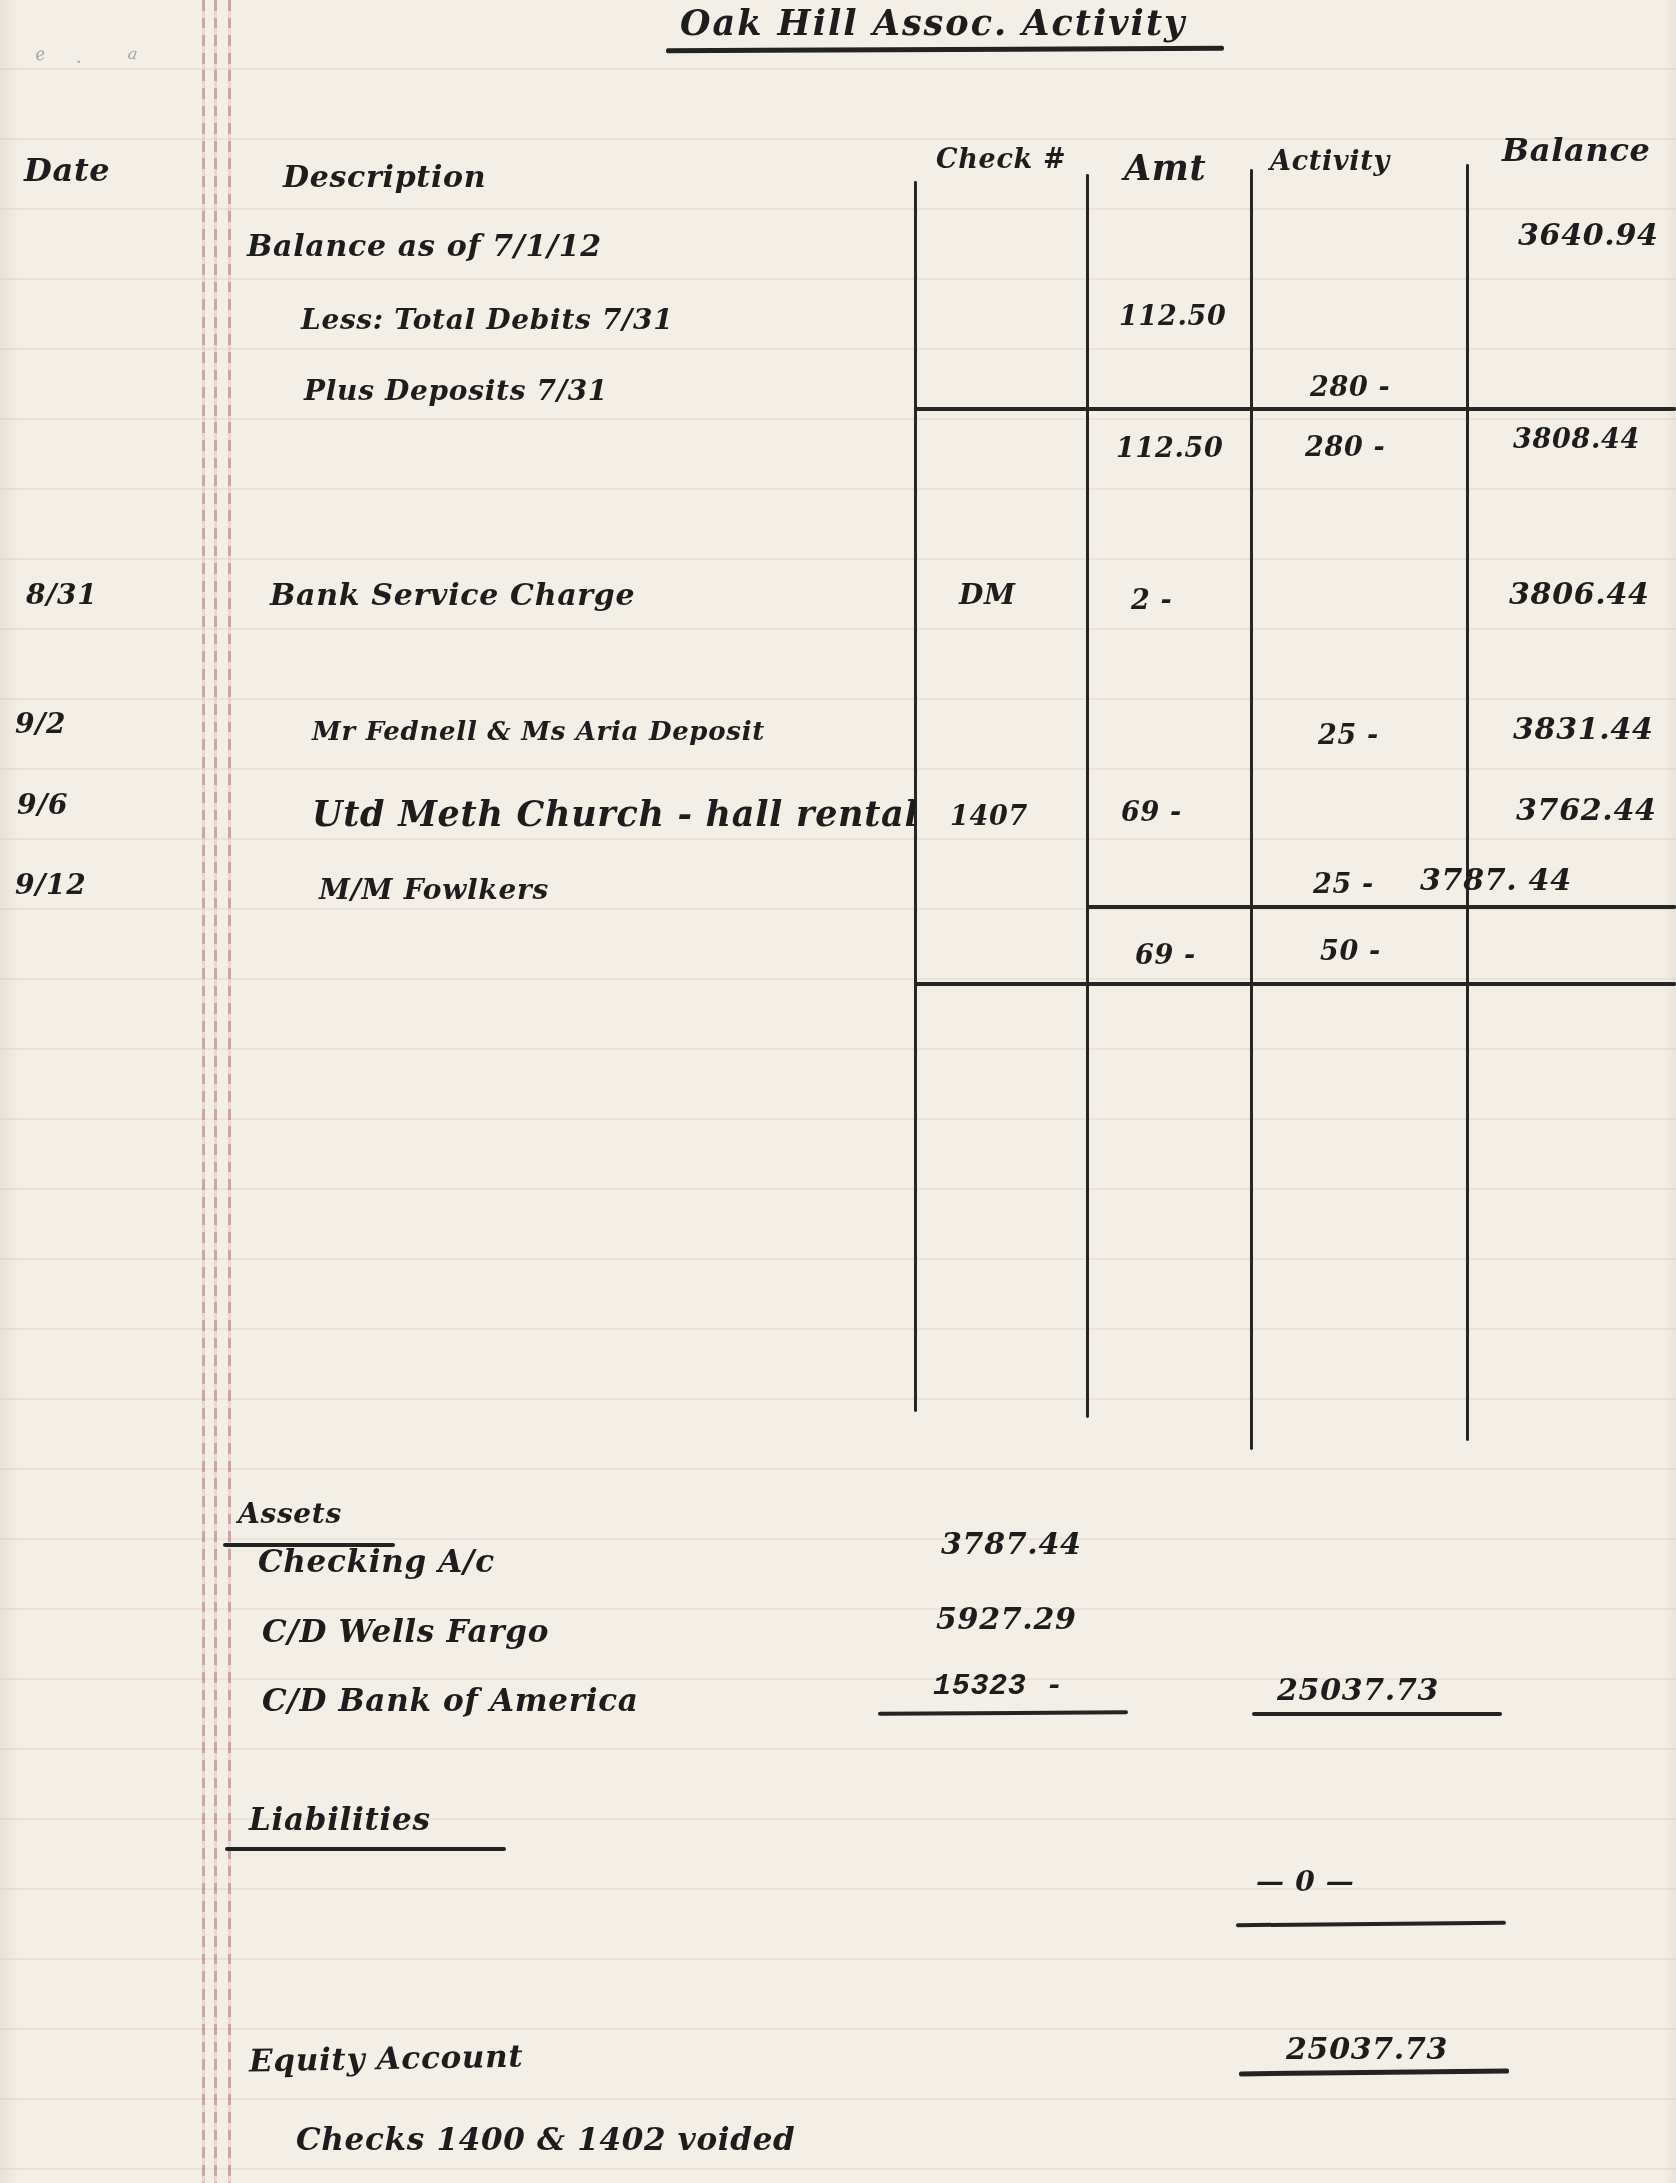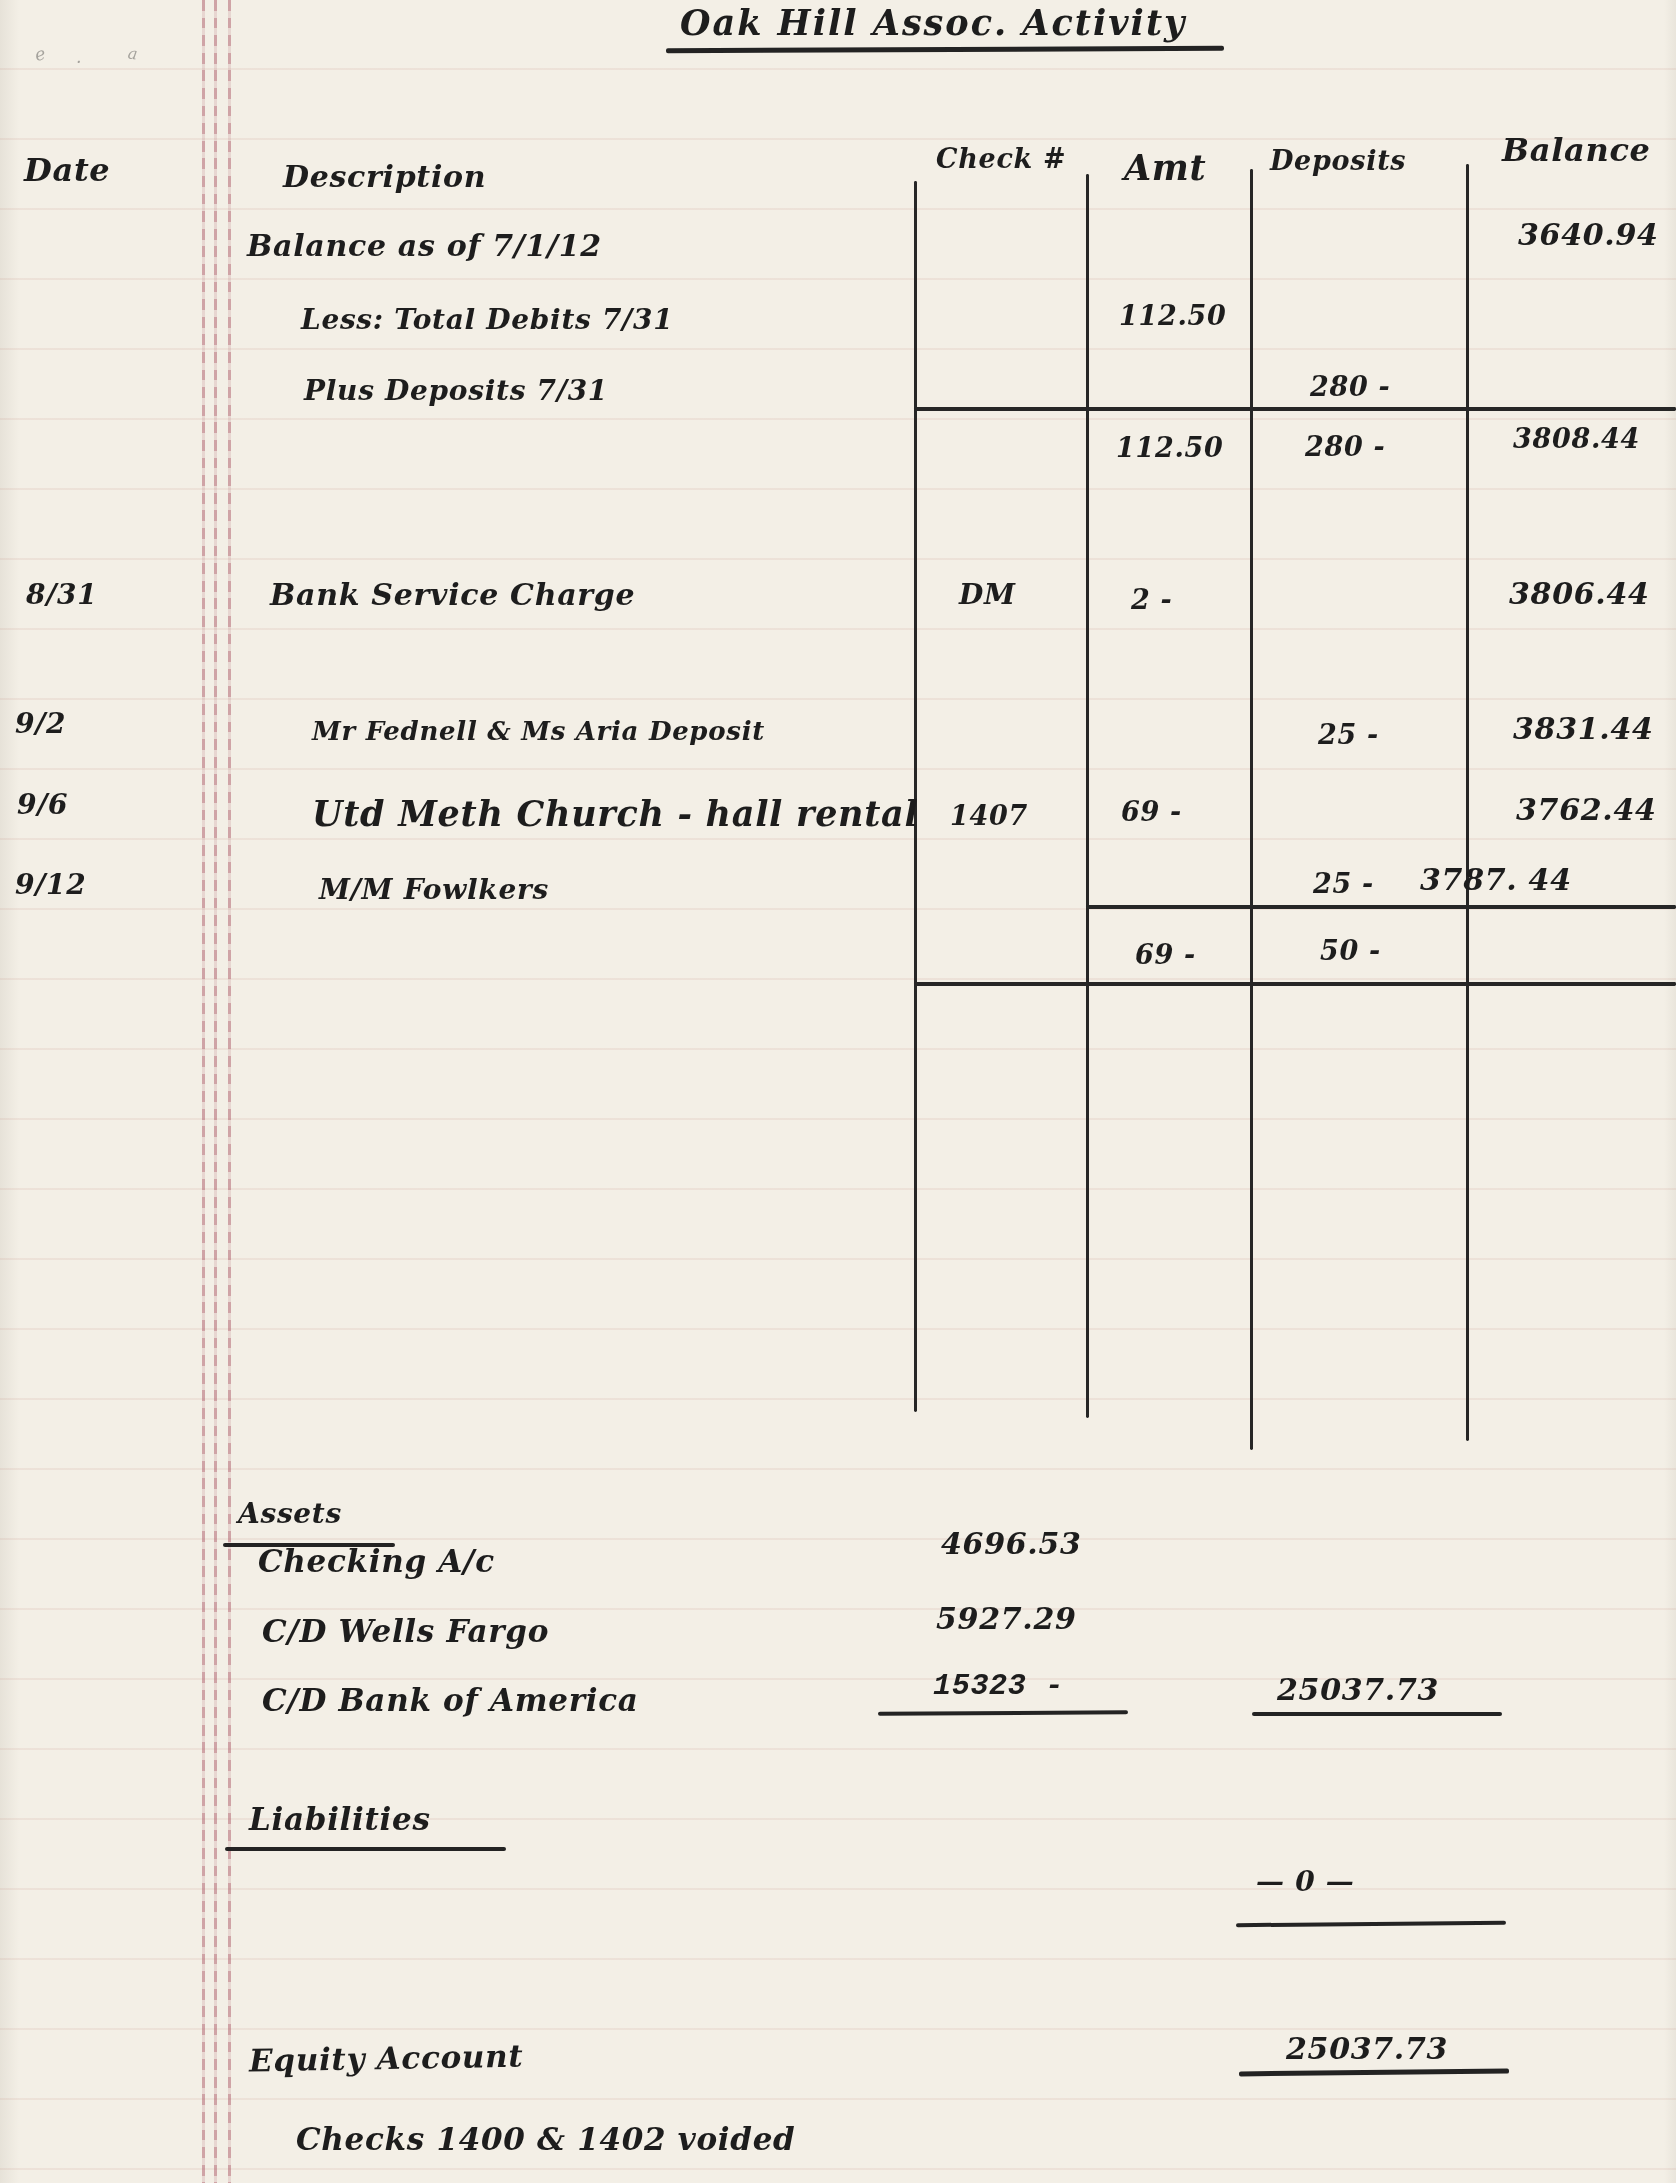--- a/index.html
+++ b/index.html
@@ -50,21 +50,21 @@
   <span class="hw faint" style="left:76px;top:54px;font-size:17.6px;">·</span>
   <span class="hw faint" style="left:128px;top:46px;font-size:16px;transform:rotate(8deg);">a</span>
 
   <span class="hw" style="left:680px;top:5.4px;font-size:35px;letter-spacing:2px;">Oak Hill Assoc. Activity</span>
   <div class="underline" style="left:666px;top:47px;width:558px;height:5.4px;transform:rotate(-0.25deg);"></div>
 
   <span class="hw" style="left:24px;top:154px;font-size:32px;">Date</span>
   <span class="hw" style="left:283px;top:162px;font-size:30px;">Description</span>
   <span class="hw" style="left:936px;top:145px;font-size:27px;">Check #</span>
   <span class="hw" style="left:1124px;top:150px;font-size:35px;">Amt</span>
-  <span class="hw" style="left:1270px;top:147px;font-size:27px;">Deposits</span>
+  <span class="hw" style="left:1270px;top:147px;font-size:27px;">Activity</span>
   <span class="hw" style="left:1502px;top:134px;font-size:32px;">Balance</span>
 
   <div class="vline" style="left:914px;top:181px;height:1231px;"></div>
   <div class="vline" style="left:1086px;top:174px;height:1244px;"></div>
   <div class="vline" style="left:1250px;top:169px;height:1281px;"></div>
   <div class="vline" style="left:1466px;top:164px;height:1277px;"></div>
 
   <span class="hw" style="left:247px;top:231px;font-size:30px;">Balance as of 7/1/12</span>
   <span class="hw" style="left:1518px;top:220px;font-size:30px;">3640.94</span>
 
@@ -107,21 +107,21 @@
   <span class="hw" style="left:1135px;top:941px;font-size:27px;">69 -</span>
   <span class="hw" style="left:1320px;top:937px;font-size:27px;">50 -</span>
 
   <div class="hline" style="left:914px;top:982px;width:762px;height:4px;"></div>
 
 
   <span class="hw" style="left:238px;top:1500px;font-size:28px;">Assets</span>
   <div class="underline" style="left:223px;top:1543px;width:172px;"></div>
 
   <span class="hw" style="left:258px;top:1546px;font-size:31px;">Checking A/c</span>
-  <span class="hw" style="left:941px;top:1529px;font-size:30px;">4696.53</span>
+  <span class="hw" style="left:941px;top:1529px;font-size:30px;">3787.44</span>
 
   <span class="hw" style="left:262px;top:1616px;font-size:31px;">C/D   Wells Fargo</span>
   <span class="hw" style="left:936px;top:1604px;font-size:30px;">5927.29</span>
 
   <span class="hw" style="left:262px;top:1685px;font-size:31px;">C/D   Bank of America</span>
   <span class="hw" style="left:933px;top:1671px;font-size:30px;font-family:Liberation Mono, monospace;">15323 -</span>
   <div class="underline" style="left:878px;top:1711px;width:250px;transform:rotate(-0.4deg);"></div>
 
   <span class="hw" style="left:1277px;top:1675px;font-size:30px;">25037.73</span>
   <div class="underline" style="left:1252px;top:1712px;width:250px;"></div>

